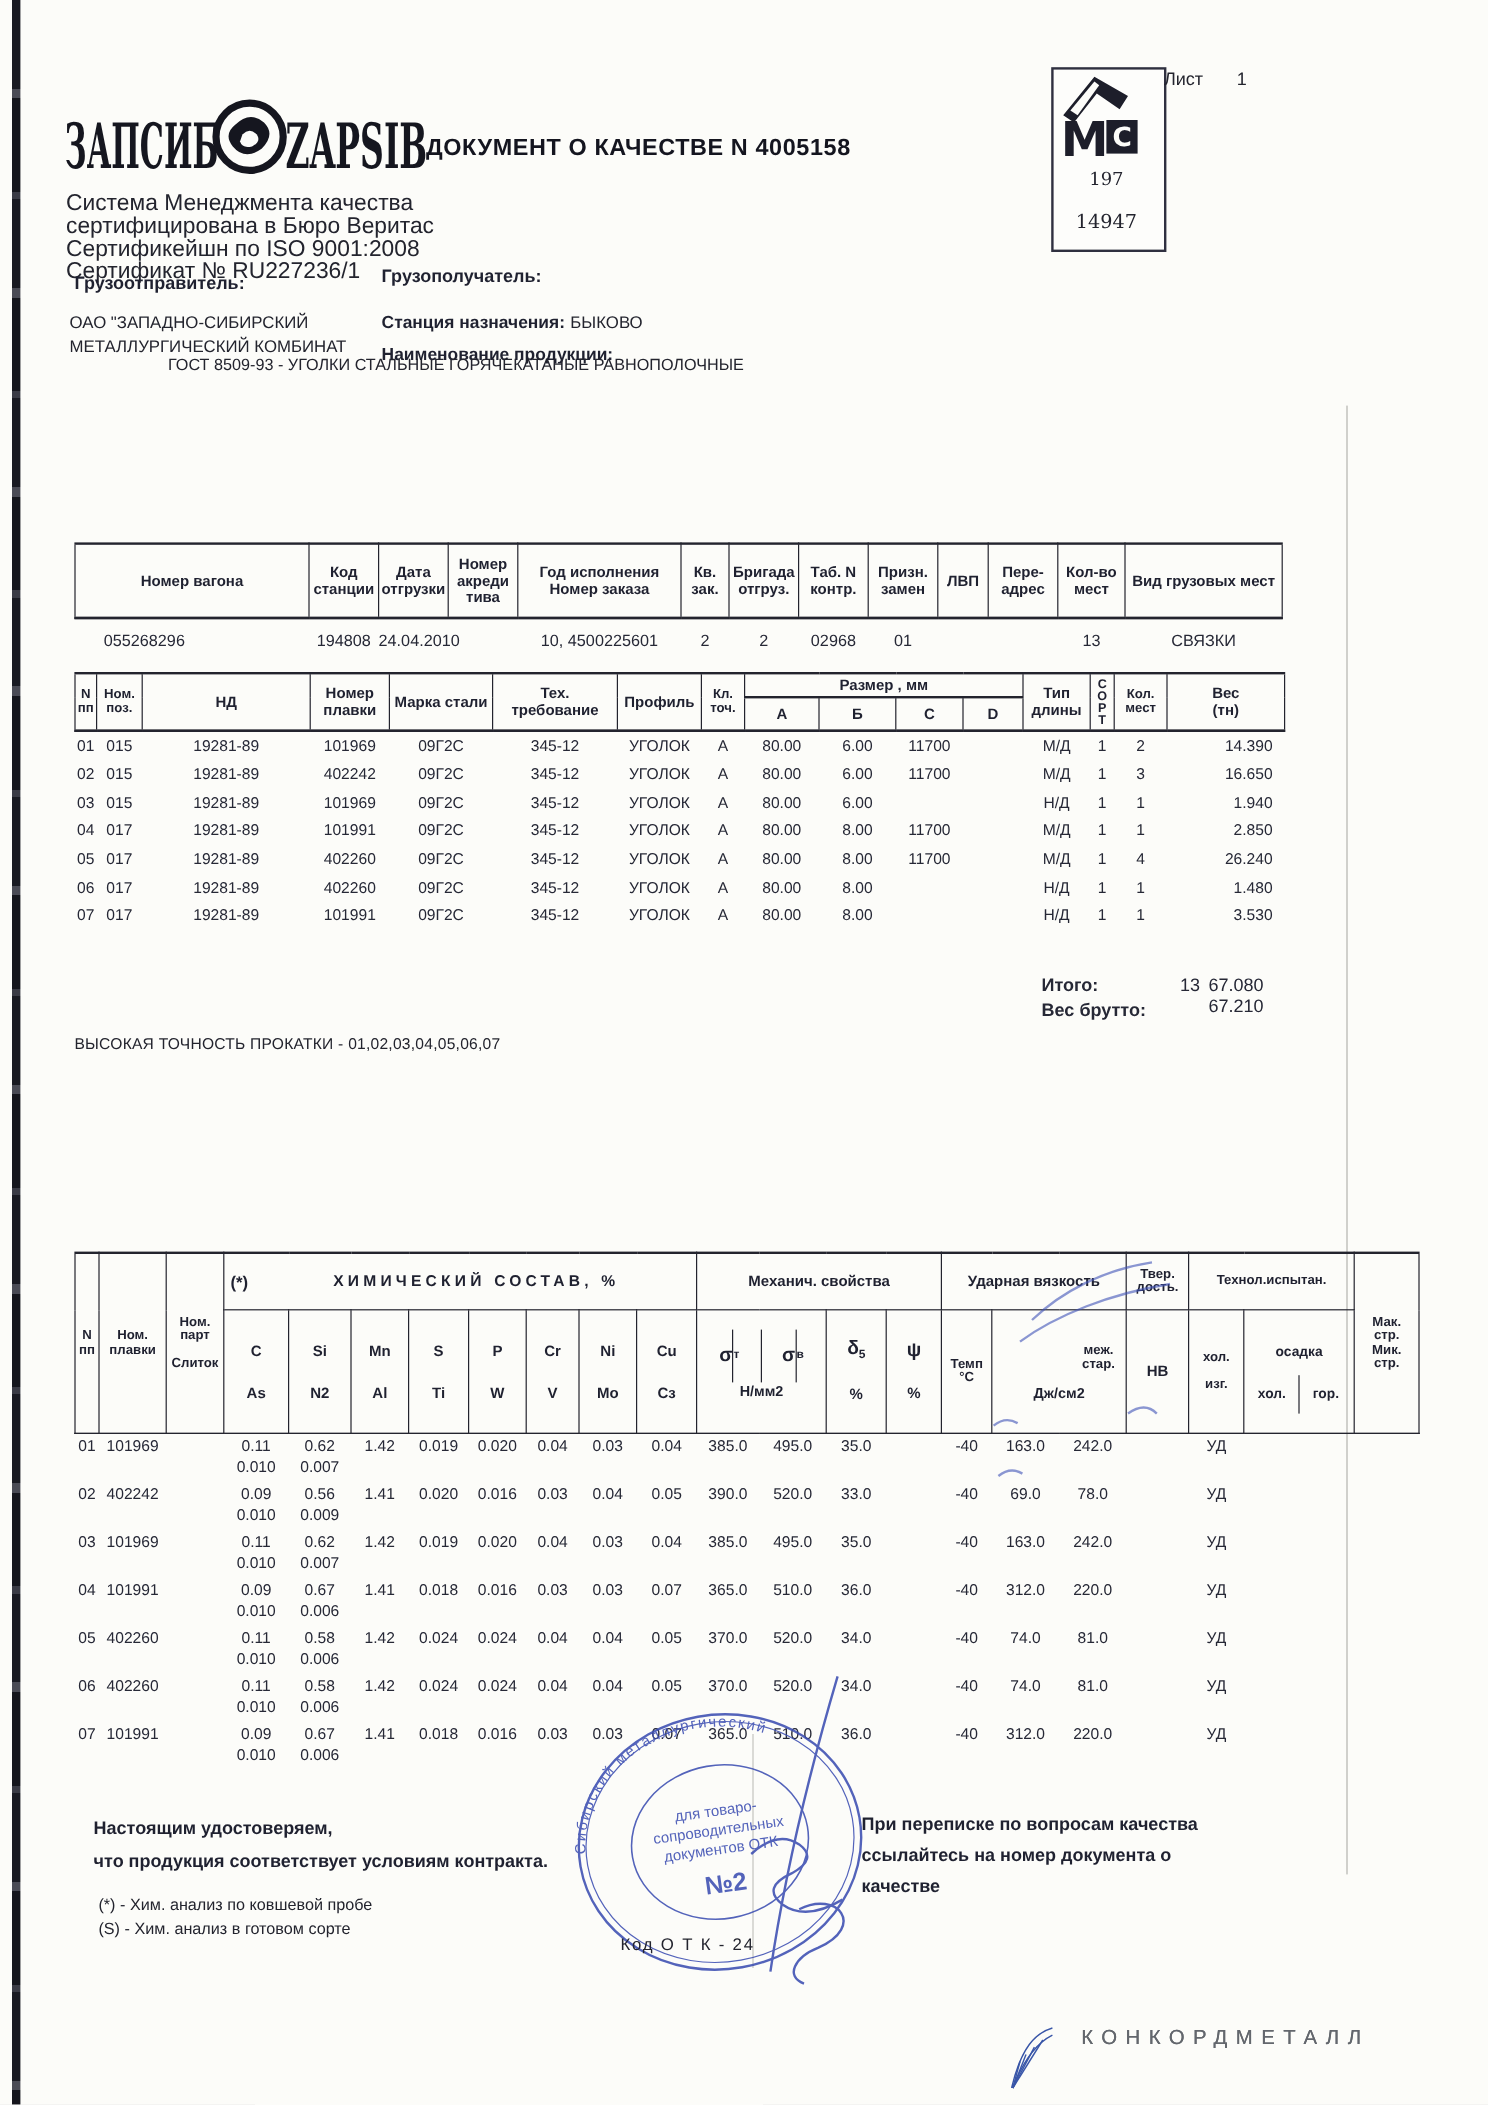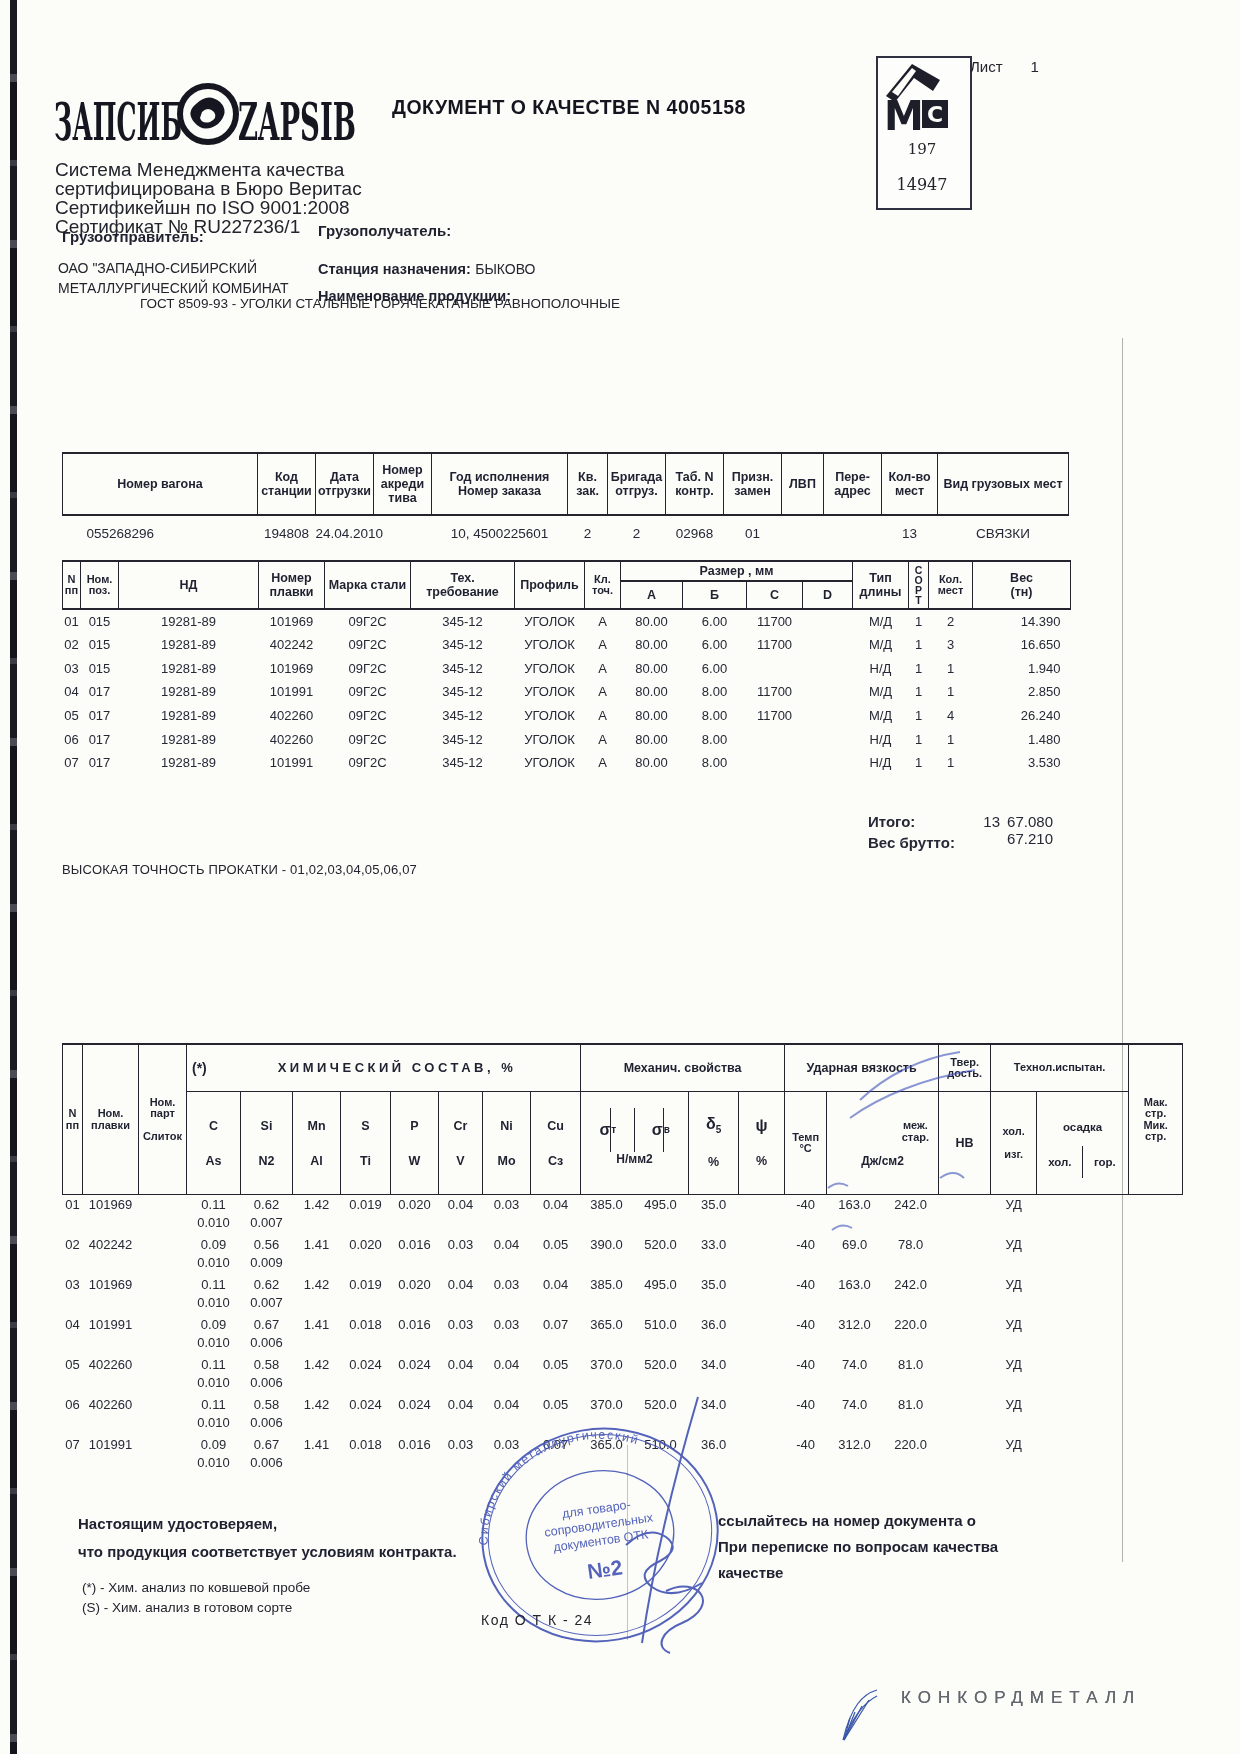--- a/index.html
+++ b/index.html
@@ -94,21 +94,21 @@
     </svg>
   </div>
 
   <div class="abs cert-lines" style="left:55px;top:160px;">
     <div>Система Менеджмента качества</div>
     <div>сертифицирована в Бюро Веритас</div>
     <div>Сертификейшн по ISO 9001:2008</div>
     <div>Сертификат № RU227236/1</div>
   </div>
 
-  <div class="abs title" style="left:355px;top:96px;margin-left:37px;">ДОКУМЕНТ О КАЧЕСТВЕ   N 4005158</div>
+  <div class="abs title" style="left:355px;top:112px;">ДОКУМЕНТ О КАЧЕСТВЕ   N 4005158</div>
 
   <div class="abs mc-box" style="left:876px;top:56px;">
     <svg width="88" height="146" viewBox="0 0 88 146">
       <g>
         <polygon points="8,38 34,6 62,22 55,33 36,20 17,44" fill="#1d1e2a"></polygon>
         <polygon points="14,34 34,10 38,13 20,38" fill="#fcfcf9"></polygon>
         <text x="6" y="72" font-family="DejaVu Sans, sans-serif" font-weight="bold" font-size="40" fill="#1d1e2a">М</text>
         <rect x="44" y="42" width="26" height="28" fill="#1d1e2a"></rect>
         <text x="49" y="64" font-family="DejaVu Sans, sans-serif" font-weight="bold" font-size="22" fill="#fcfcf9">C</text>
       </g>
@@ -721,24 +721,24 @@
   </div>
 
   <div class="abs certify" style="left:78px;top:1510px;">
     <div>Настоящим удостоверяем,</div>
     <div>что продукция соответствует условиям контракта.</div>
   </div>
   <div class="abs notes" style="left:82px;top:1578px;">
     <div>(*) - Хим. анализ по ковшевой пробе</div>
     <div>(S) - Хим. анализ в готовом сорте</div>
   </div>
-  <div class="abs otk" style="left:481px;top:1612px;">Код  О Т К - 24</div>
+  <div class="abs otk" style="left:517px;top:1612px;">Код  О Т К - 24</div>
   <div class="abs qnote" style="left:718px;top:1508px;">
+    <div>При переписке по вопросам качества</div>
     <div>ссылайтесь на номер документа о</div>
-    <div>При переписке по вопросам качества</div>
     <div>качестве</div>
   </div>
 
   <div class="abs" style="left:835px;top:1688px;width:380px;height:60px;display:flex;align-items:flex-start;gap:14px;">
     <svg width="52" height="54" viewBox="0 0 52 54">
       <g stroke="#3956a8" fill="none" stroke-width="1.2">
         <path d="M8 52 C 16 18 28 6 42 2"></path>
         <path d="M9 52 C 19 26 30 14 42 8"></path>
         <line x1="9" y1="52" x2="34" y2="12"></line>
         <line x1="9" y1="52" x2="27" y2="18"></line>

